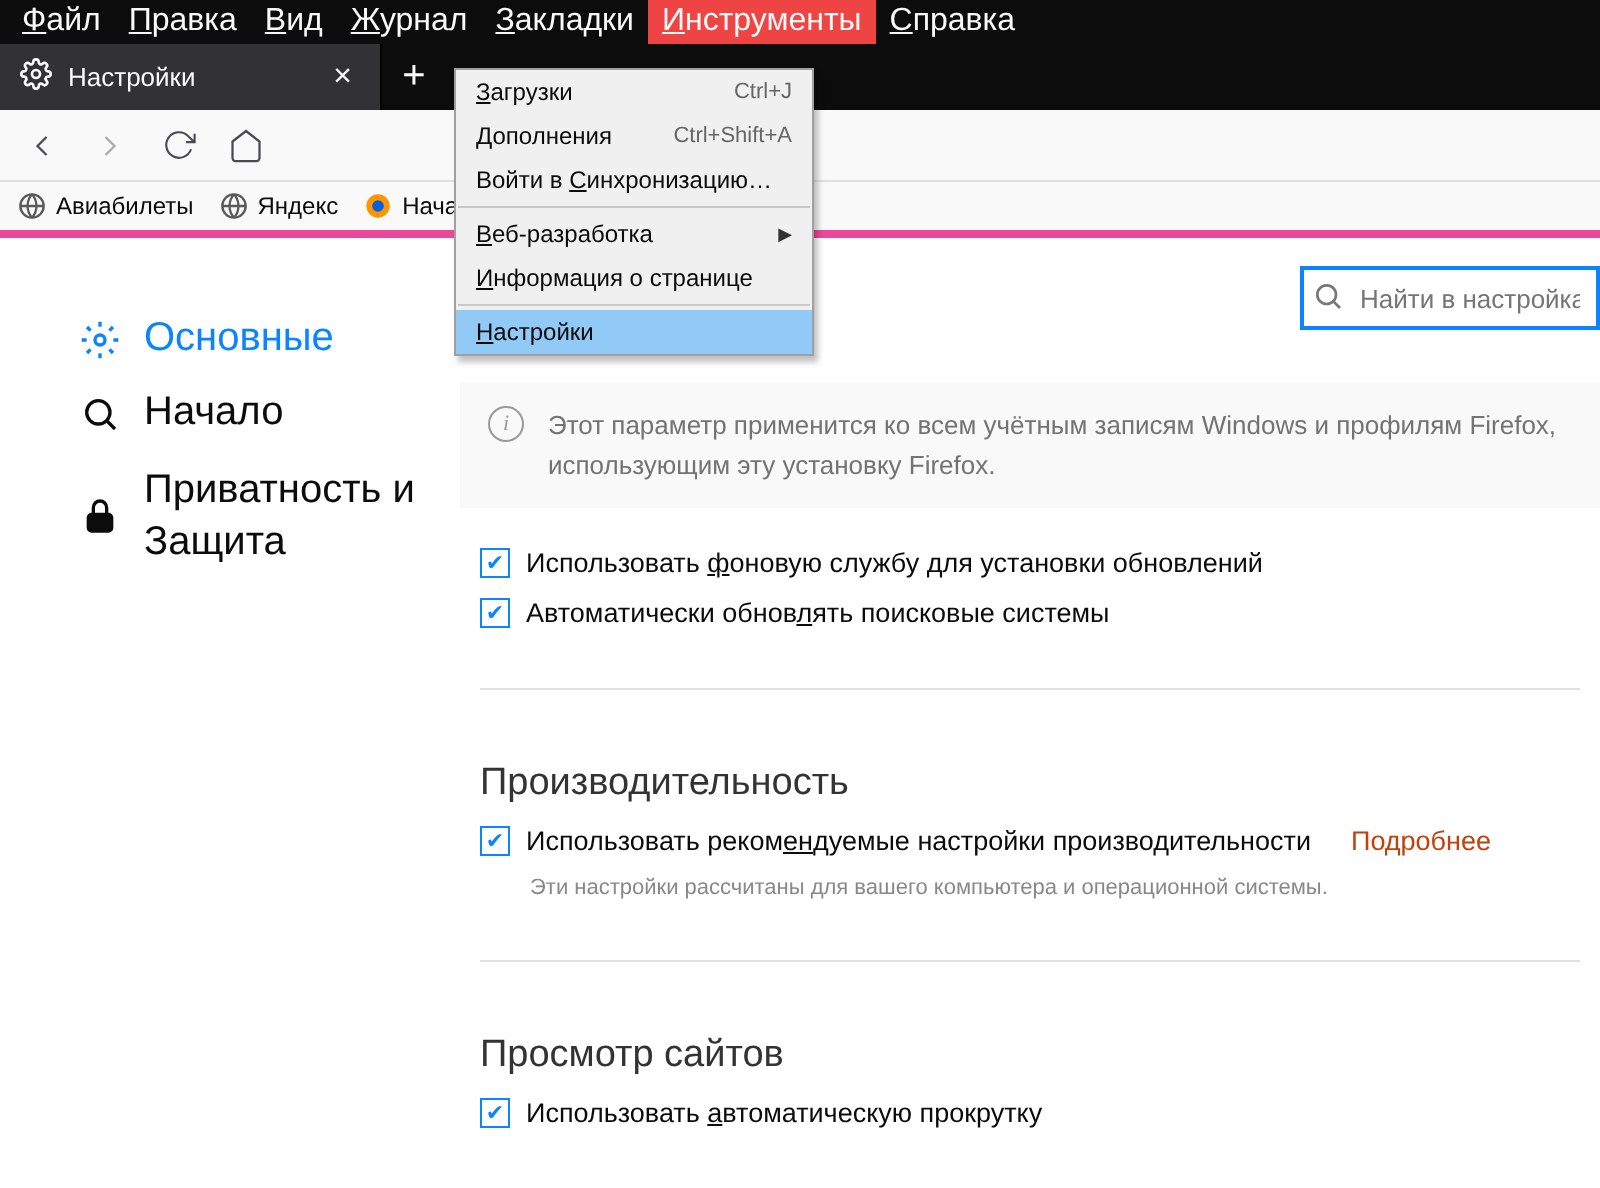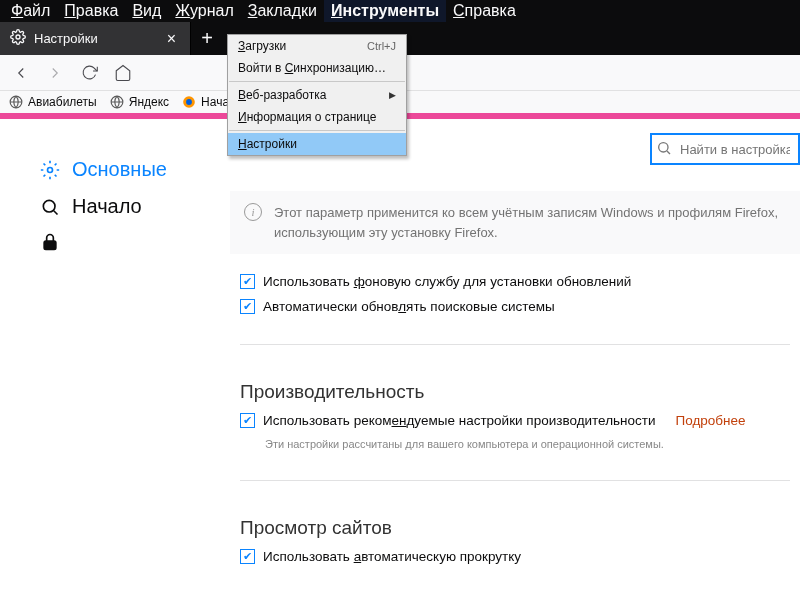--- a/index.html
+++ b/index.html
@@ -1,29 +1,29 @@
 <!DOCTYPE html>
 <html><head>
 <meta charset="utf-8">
 <style>
   * { box-sizing: border-box; margin: 0; padding: 0; }
   body { font-family: "Segoe UI", Arial, sans-serif; font-size: 13px; width: 800px; height: 594px; overflow: hidden; background: #fff; color: #0c0c0d; }
   .menubar { background: #0c0c0d; color: #f9f9fa; display: flex; height: 22px; align-items: center; padding: 0 4px; font-size: 16px; }
   .menubar-item { padding: 2px 7px; cursor: default; }
-  .menubar-item.active { background: #0f172a; font-weight: bold; }
+  .menubar-item.active { background: #ef4444; }
   .menubar-item span.ul { text-decoration: underline; }
   .tabstrip { background: #0c0c0d; height: 33px; display: flex; align-items: stretch; }
   .tab { background: #323234; color: #f9f9fa; display: flex; align-items: center; padding: 0 10px; min-width: 190px; position: relative; }
   .tab .gear { margin-right: 8px; }
   .tab .close { margin-left: auto; padding: 0 4px; font-size: 16px; line-height: 1; }
   .newtab { width: 33px; display: flex; align-items: center; justify-content: center; color: #f9f9fa; font-size: 20px; border-left:1px solid #000; }
   .navbar { background: #f9f9fa; height: 36px; display: flex; align-items: center; padding: 0 6px; gap: 4px; border-bottom: 1px solid #e1e1e2; }
   .nav-btn { width: 30px; height: 30px; display: flex; align-items: center; justify-content: center; color: #4a4a4f; border-radius: 3px; }
   .nav-btn svg { stroke: #4a4a4f; fill: none; stroke-width: 1.5; }
-  .bookmarkbar { background: #f9f9fa; height: 28px; display: flex; align-items: center; padding: 0 8px; gap: 12px; border-bottom: 6px solid #ec4899; font-size: 12px; color: #0c0c0d; }
+  .bookmarkbar { background: #f9f9fa; height: 28px; display: flex; align-items: center; padding: 0 8px; gap: 12px; border-bottom: 4px solid #ec4899; font-size: 12px; color: #0c0c0d; }
   .bm-item { display: flex; align-items: center; gap: 4px; }
   .bm-icon { width: 16px; height: 16px; display:inline-flex; align-items:center; justify-content:center; }
   .content { display: flex; height: calc(594px - 22px - 33px - 36px - 28px); }
   .sidebar { width: 230px; padding: 32px 0 0 30px; }
   .side-item { display: flex; align-items: center; gap: 12px; padding: 7px 10px; color: #0c0c0d; font-size: 20px; border-radius: 3px; cursor: default; }
   .side-item.active { color: #0a84ff; }
   .side-item .sicon { width: 20px; height: 20px; display:flex; align-items:center; justify-content:center; }
   .main { flex: 1; padding: 12px 0 0 0; position: relative; overflow: hidden; }
   .search-wrap { position: absolute; right: 0; top: 14px; }
   .search-box { border: 2px solid #0a84ff; height: 32px; width: 150px; padding: 0 8px 0 28px; font-size: 13px; outline: none; }
@@ -57,20 +57,24 @@
   <div class="menubar-item active"><span class="ul">И</span>нструменты</div>
   <div class="menubar-item"><span class="ul">С</span>правка</div>
 </div>
 
 <div class="dropdown">
   <div class="dd-item">
       <span><span class="ul">З</span>агрузки</span>
       <span class="shortcut">Ctrl+J</span>
     </div>
   <div class="dd-item">
+      <span>Дополнения</span>
+      <span class="shortcut">Ctrl+Shift+A</span>
+    </div>
+  <div class="dd-item">
       <span>Войти в <span class="ul">С</span>инхронизацию…</span>
     </div>
   <div class="dd-sep"></div>
   <div class="dd-item">
       <span><span class="ul">В</span>еб-разработка</span>
       <span class="arrow">▶</span>
     </div>
   <div class="dd-item">
       <span><span class="ul">И</span>нформация о странице</span>
     </div>
@@ -168,20 +172,21 @@
         </span>
       <span>Начало</span>
     </div>
     <div class="side-item">
       <span class="sicon">
           <svg width="20" height="20" viewBox="0 0 24 24" fill="none" stroke="#0c0c0d" stroke-width="2">
             <rect x="5" y="11" width="14" height="10" rx="2" fill="#0c0c0d"></rect>
             <path d="M8 11V7a4 4 0 0 1 8 0v4"></path>
           </svg>
         </span>
+      <span style="line-height:1.3">Приватность и Защита</span>
     </div>
   </div>
 
   <div class="main">
     <div class="search-wrap">
       <span class="search-icon"><svg width="16" height="16" viewBox="0 0 24 24" fill="none" stroke="#777" stroke-width="2">
             <circle cx="11" cy="11" r="7"></circle>
             <line x1="21" y1="21" x2="16.5" y2="16.5"></line>
           </svg></span>
       <input class="search-box" placeholder="Найти в настройках" style="">

